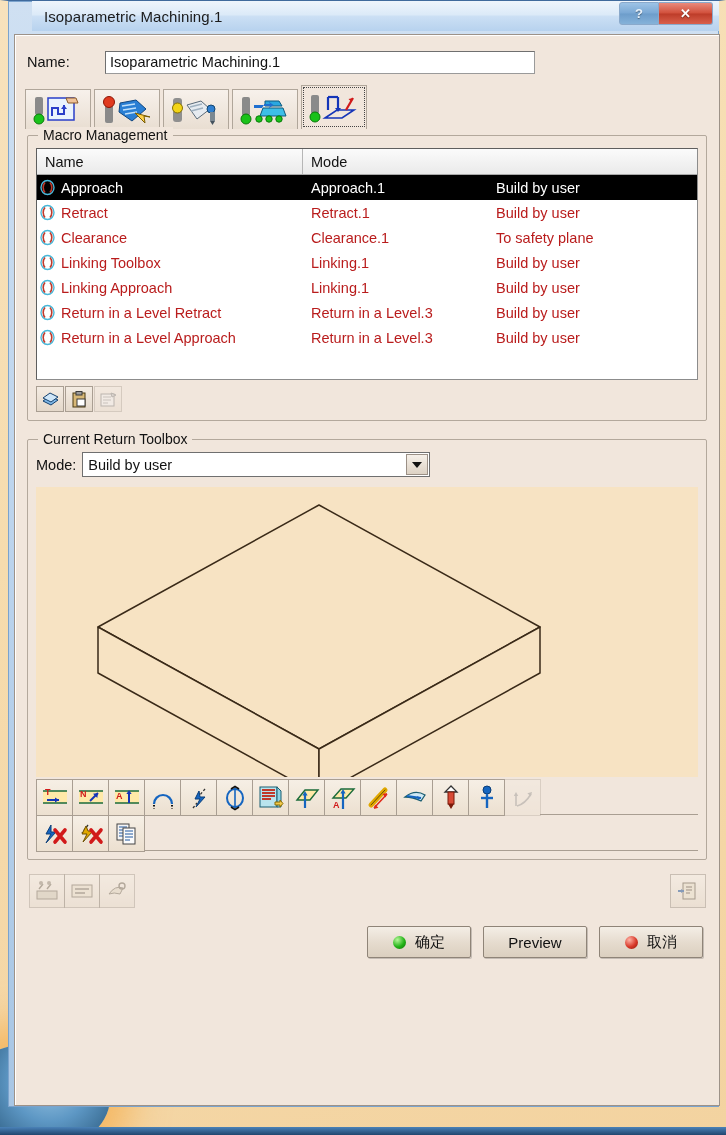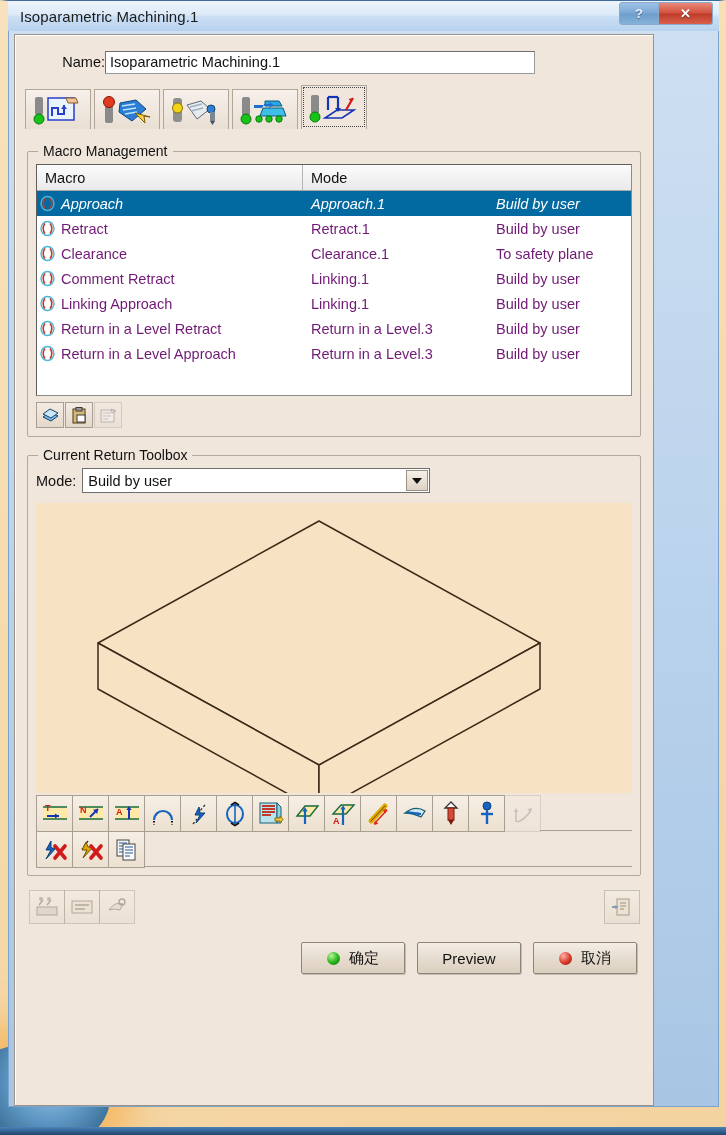--- a/index.html
+++ b/index.html
@@ -41,20 +41,21 @@
     left: 0; top: 0;
     width: 726px;
     height: 1114px;
     background: linear-gradient(180deg,#cfe0f2 0%, #b9d2ec 55%, #a8c6e4 100%);
     border: 1px solid #3f6a9c;
     border-left: 8px solid transparent;
     border-right: 7px solid transparent;
     border-bottom: 7px solid transparent;
     background-clip: padding-box;
     box-shadow: 0 0 0 1px #7ba3cd inset;
+    padding-left: 24px;
   }
   #window::before {
     content: "";
     position: absolute;
     left: -8px; top: -1px; bottom: -7px; right: -7px;
     background: linear-gradient(90deg,#5a8fc4 0%, #7badd8 35%, #8fbce0 50%, #7badd8 65%, #5a8fc4 100%);
     z-index: -1;
     border-radius: 2px;
   }
 
@@ -98,26 +99,25 @@
     border-radius: 0 3px 3px 0;
     border-left: none;
     width: 54px;
     text-shadow: 0 1px 1px rgba(0,0,0,.45);
   }
 
   
   #client {
     position: absolute;
     left: 6px; top: 33px;
-    width: 640px;
+    width: 706px;
     height: 1072px;
     background: #f1e6dc;
     border: 1px solid #9d9288;
     box-shadow: 1px 1px 0 #fff inset;
-    text-align: right;
   }
 
   
   .field-row {
     display: flex;
     align-items: center;
     margin: 0 12px;
     height: 26px;
   }
   #fields { padding-top: 14px; }
@@ -207,24 +207,24 @@
     display: flex; align-items: center;
     cursor: pointer;
   }
   .c1 { width: 266px; }
   .c2 { width: 185px; }
   .c3 { flex: 1; border-right: none; }
   .trow {
     display: flex;
     height: 25px;
     align-items: center;
-    color: #701a75;
-    cursor: pointer;
-  }
-  .trow.sel { background: #0369a1; color: #fff; font-style: italic; }
+    color: #b91c1c;
+    cursor: pointer;
+  }
+  .trow.sel { background: #000000; color: #fff; }
   .td {
     padding: 0 8px;
     display: flex; align-items: center;
     white-space: nowrap;
     overflow: hidden;
   }
   .td.c1 { padding-left: 2px; gap: 5px; }
   .macro-glyph {
     display: inline-block;
     width: 17px; height: 17px;
@@ -457,26 +457,26 @@
           <path d="M20 5 l0 13" stroke="#1535b8" stroke-width="2.2"></path>
           <path d="M20 5 l10 0" stroke="#1535b8" stroke-width="2.2"></path>
           <path d="M30 5 l0 12" stroke="#1535b8" stroke-width="2.2"></path>
           <path d="M30 20 l-3 -4 h6 z" fill="#1535b8"></path>
           <path d="M38 18 l7 -12" stroke="#d11a1a" stroke-width="2.2"></path>
           <path d="M45 6 l-4.5 1 l3 3 z" fill="#d11a1a"></path>
         </svg>
       </div>
     </div>
 
-    <div class="group" style="margin-top:22px;">
+    <div class="group" style="margin-top:6px;">
       <div class="legend">Macro Management</div>
 
       <div id="macro-table">
         <div class="thead">
-          <div class="th c1">Macro</div>
+          <div class="th c1">Name</div>
           <div class="th c3">Mode</div>
         </div>
 
         <div id="table-body">
             <div class="trow sel">
               <div class="td c1">
                 <svg class="macro-glyph" viewBox="0 0 17 17">
       <ellipse cx="8.5" cy="8.5" rx="6.5" ry="7" fill="none" stroke="#49b7d8" stroke-width="1.4"></ellipse>
       <path d="M6 3.5 a6 7 0 0 0 0 10" fill="none" stroke="#c0392b" stroke-width="1.6"></path>
       <path d="M11 3.5 a6 7 0 0 1 0 10" fill="none" stroke="#c0392b" stroke-width="1.6"></path>
@@ -510,21 +510,21 @@
               <div class="td c2">Clearance.1</div>
               <div class="td c3">To safety plane</div>
             </div>
             <div class="trow">
               <div class="td c1">
                 <svg class="macro-glyph" viewBox="0 0 17 17">
       <ellipse cx="8.5" cy="8.5" rx="6.5" ry="7" fill="none" stroke="#49b7d8" stroke-width="1.4"></ellipse>
       <path d="M6 3.5 a6 7 0 0 0 0 10" fill="none" stroke="#c0392b" stroke-width="1.6"></path>
       <path d="M11 3.5 a6 7 0 0 1 0 10" fill="none" stroke="#c0392b" stroke-width="1.6"></path>
     </svg>
-                <span>Comment Retract</span>
+                <span>Linking Toolbox</span>
               </div>
               <div class="td c2">Linking.1</div>
               <div class="td c3">Build by user</div>
             </div>
             <div class="trow">
               <div class="td c1">
                 <svg class="macro-glyph" viewBox="0 0 17 17">
       <ellipse cx="8.5" cy="8.5" rx="6.5" ry="7" fill="none" stroke="#49b7d8" stroke-width="1.4"></ellipse>
       <path d="M6 3.5 a6 7 0 0 0 0 10" fill="none" stroke="#c0392b" stroke-width="1.6"></path>
       <path d="M11 3.5 a6 7 0 0 1 0 10" fill="none" stroke="#c0392b" stroke-width="1.6"></path>

